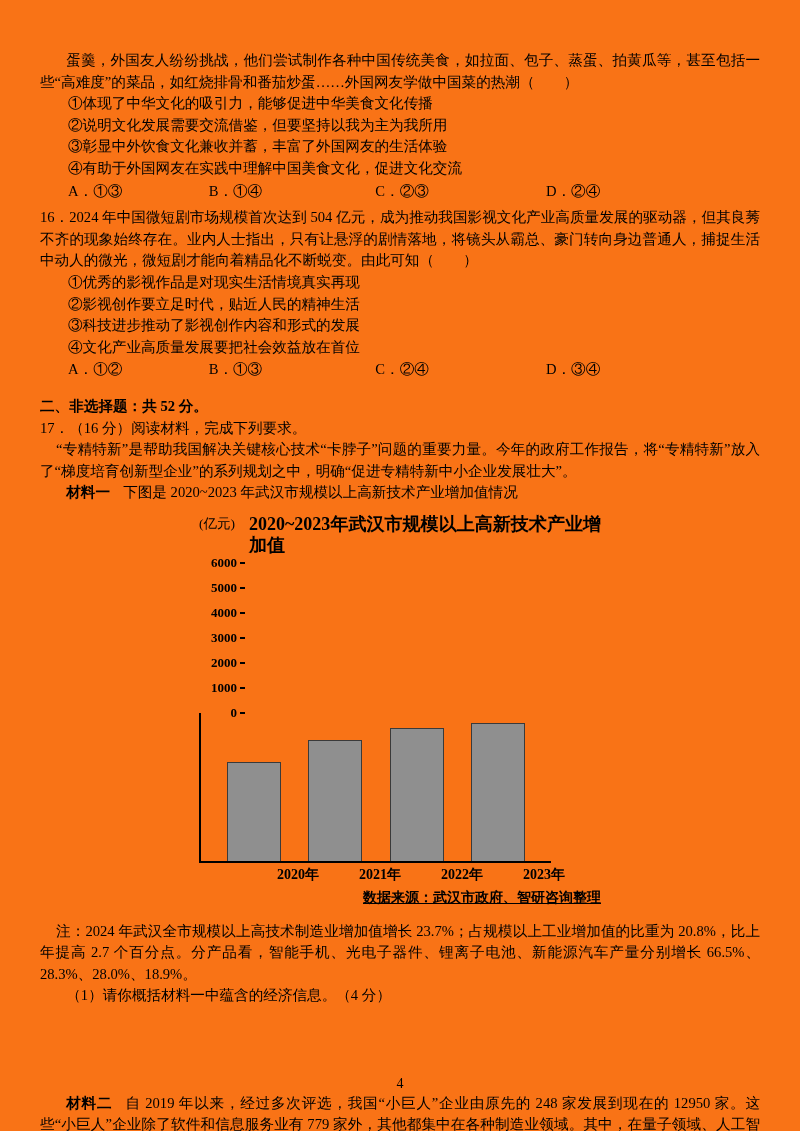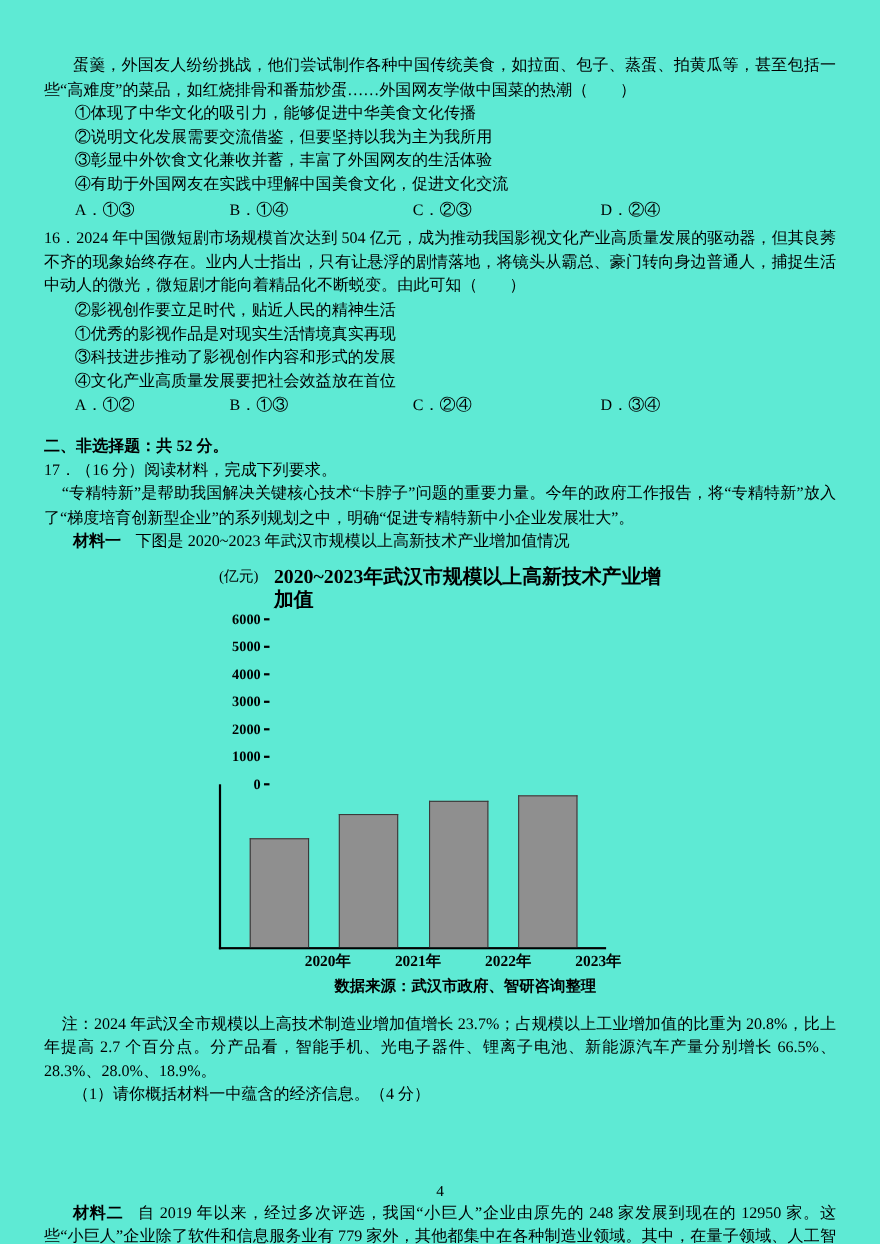--- a/index.html
+++ b/index.html
@@ -1,20 +1,20 @@
 <!DOCTYPE html>
 <html><head>
 <meta charset="utf-8">
 <style>
   * { margin:0; padding:0; box-sizing:border-box; }
   html,body { background:#ffffff; }
   body { font-family:"Liberation Serif","DejaVu Serif",serif; color:#000; }
   .sheet {
     position:relative; width:800px; height:1131px; margin:0 auto;
-    background:#5eead4; padding:50px 40px 0 40px; overflow:hidden;
+    background:#f97316; padding:50px 40px 0 40px; overflow:hidden;
     font-size:14.6px; line-height:1.48; text-align:justify;
   }
   p { margin:0; }
   .indent1 { text-indent:1.1em;font-family:Liberation Serif, serif; }
   .indent2 { text-indent:1.8em; }
   .opt { padding-left:28px; }
   .answers { padding-left:28px; margin:1px 0 5px 0; white-space:nowrap; }
   .answers span { display:inline-block; }
   .answers span:nth-child(1){ width:137px; }
   .answers span:nth-child(2){ width:163px; }
@@ -34,43 +34,43 @@
   .ytick .dash { width:5px; height:2px; background:#000; margin-left:3px; }
   .plot {
     position:relative; height:150px; width:352px;
     border-left:2px solid #000; border-bottom:2px solid #000;
     display:flex; align-items:stretch; padding:0 12px;
   }
   .col { width:82px; height:100%; display:flex; align-items:flex-end; justify-content:center; }
   .bar { width:54px; background:#8f8f8f; border:1px solid #3a3a3a; border-bottom:none; }
   .xrow { display:flex; margin-left:46px; padding:0 12px; margin-top:2px; }
   .xlabel { width:82px; text-align:center; font-weight:bold; font-size:14px; }
-  .chart-source { margin-left:46px; text-align:center; font-weight:bold; font-size:14px; margin-top:2px; }
+  .chart-source { margin-left:46px; text-align:right; font-weight:bold; font-size:14px; margin-top:2px;text-decoration:underline; }
   .pagenum { position:absolute; bottom:36px; left:0; right:0; text-align:center; font-size:14px; text-indent:0; }
 </style>
 </head>
 <body>
 
 <div class="sheet">
 
   <p class="indent2">蛋羹，外国友人纷纷挑战，他们尝试制作各种中国传统美食，如拉面、包子、蒸蛋、拍黄瓜等，甚至包括一些“高难度”的菜品，如红烧排骨和番茄炒蛋……外国网友学做中国菜的热潮（　　）</p>
   <div class="opt">①体现了中华文化的吸引力，能够促进中华美食文化传播</div>
   <div class="opt">②说明文化发展需要交流借鉴，但要坚持以我为主为我所用</div>
   <div class="opt">③彰显中外饮食文化兼收并蓄，丰富了外国网友的生活体验</div>
   <div class="opt">④有助于外国网友在实践中理解中国美食文化，促进文化交流</div>
   <div class="answers">
     <span>A．①③</span>
     <span>B．①④</span>
     <span>C．②③</span>
     <span>D．②④</span>
   </div>
 
   <p>16．2024 年中国微短剧市场规模首次达到 504 亿元，成为推动我国影视文化产业高质量发展的驱动器，但其良莠不齐的现象始终存在。业内人士指出，只有让悬浮的剧情落地，将镜头从霸总、豪门转向身边普通人，捕捉生活中动人的微光，微短剧才能向着精品化不断蜕变。由此可知（　　）</p>
+  <div class="opt">①优秀的影视作品是对现实生活情境真实再现</div>
   <div class="opt">②影视创作要立足时代，贴近人民的精神生活</div>
-  <div class="opt">①优秀的影视作品是对现实生活情境真实再现</div>
   <div class="opt">③科技进步推动了影视创作内容和形式的发展</div>
   <div class="opt">④文化产业高质量发展要把社会效益放在首位</div>
   <div class="answers">
     <span>A．①②</span>
     <span>B．①③</span>
     <span>C．②④</span>
     <span>D．③④</span>
   </div>
 
   <p class="section-heading">二、非选择题：共 52 分。</p>

